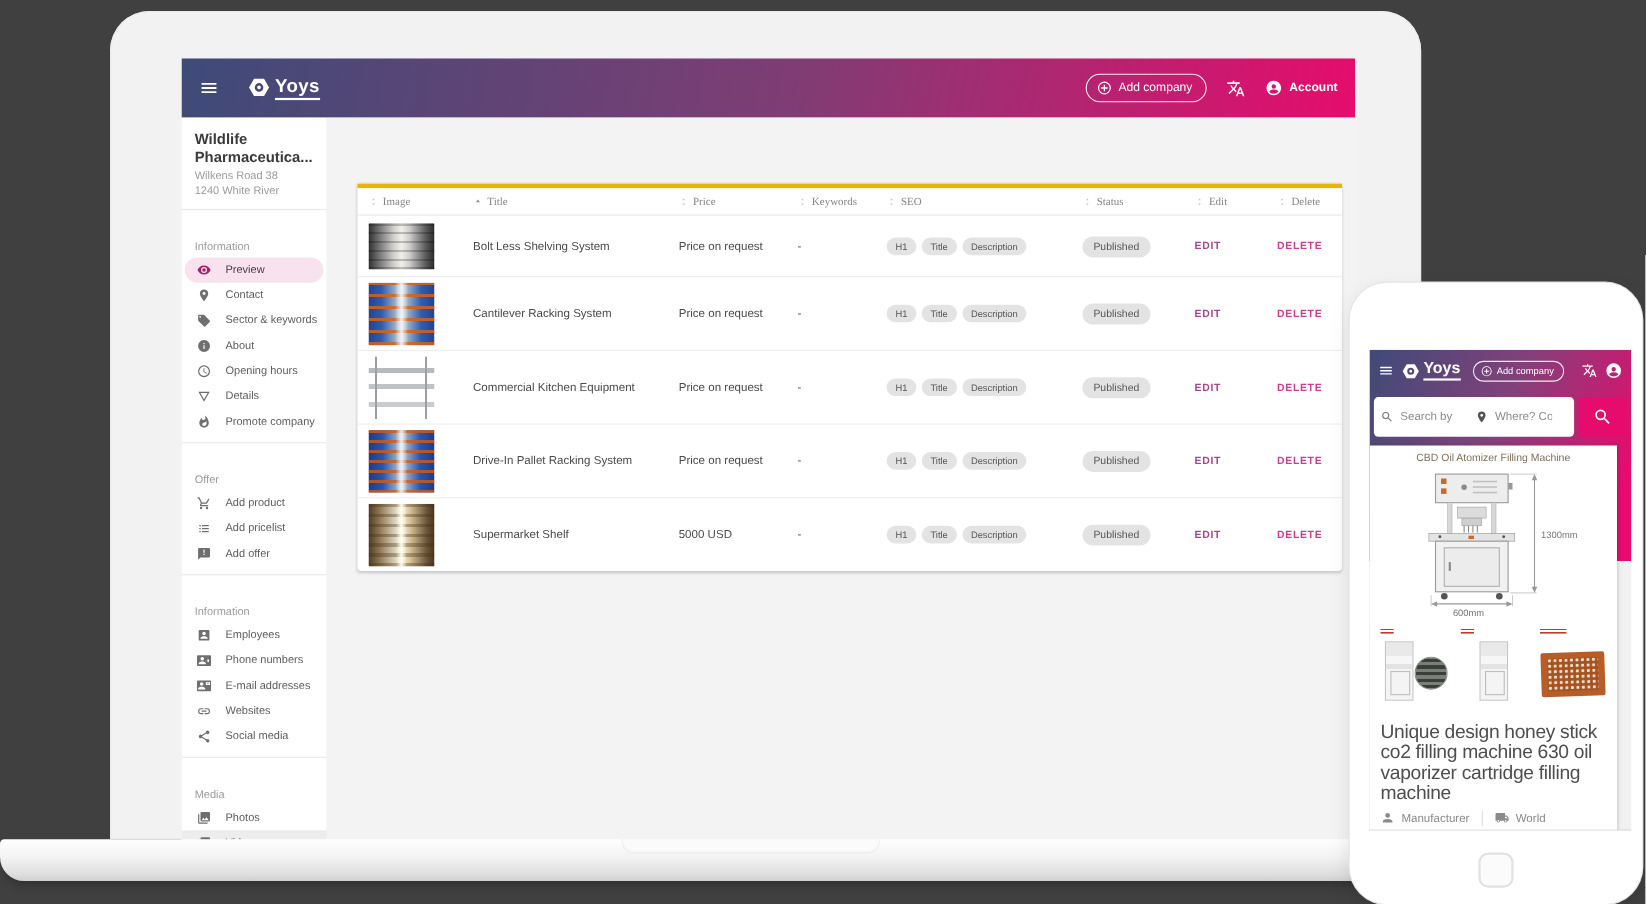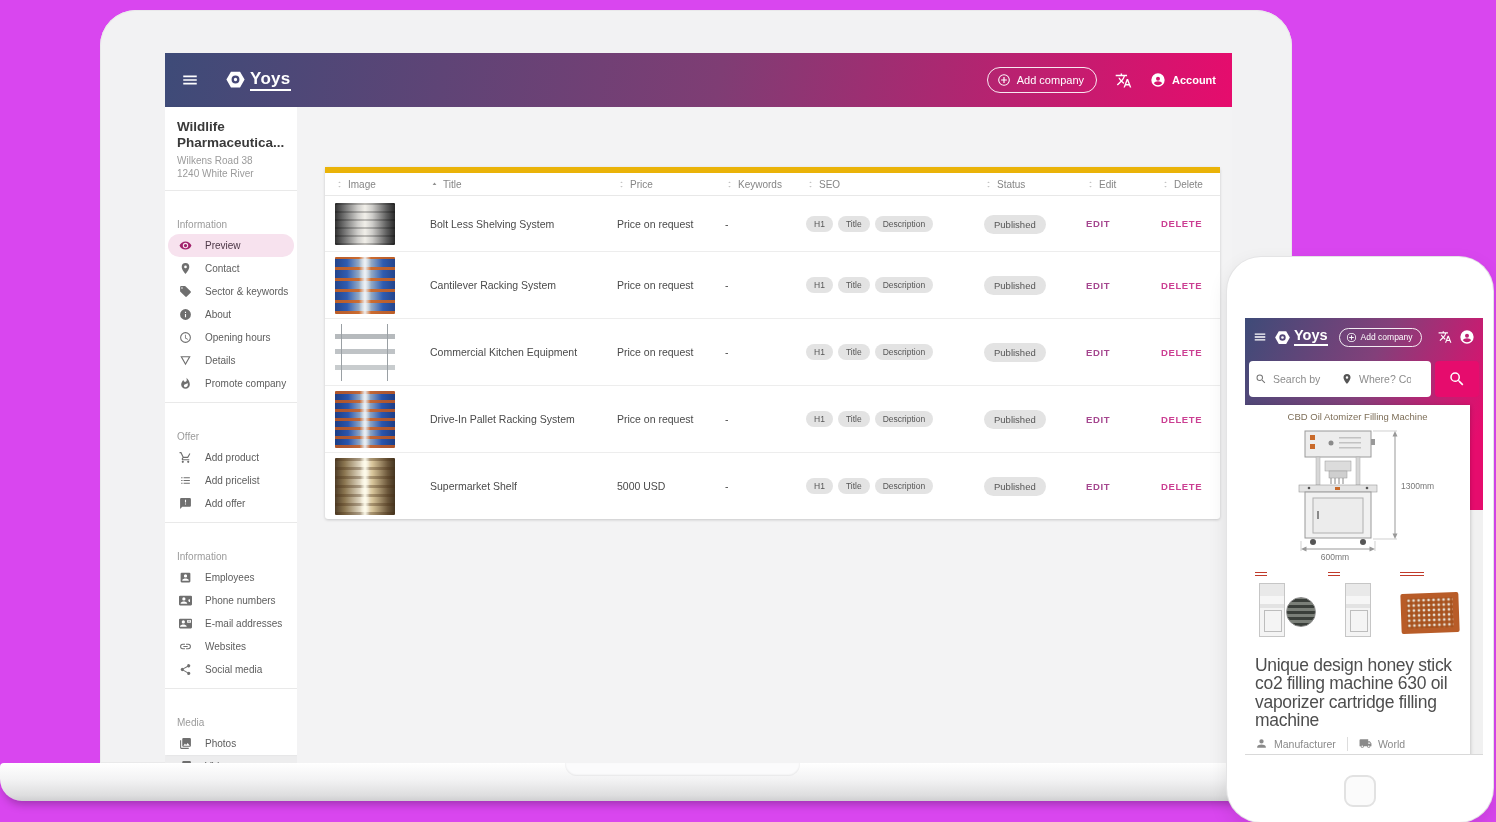--- a/index.html
+++ b/index.html
@@ -1,17 +1,17 @@
 <!DOCTYPE html>
 <html><head>
 <meta charset="utf-8">
 <style>
   html,body{margin:0;padding:0;background:#fff;}
   *{box-sizing:border-box;}
-  .stage{position:relative;width:1496px;height:822px;background:#d946ef;overflow:hidden;
+  .stage{position:relative;width:1496px;height:822px;background:#404040;overflow:hidden;
          font-family:"Liberation Sans","DejaVu Sans",sans-serif;-webkit-font-smoothing:antialiased;}
   .ic{display:inline-flex;line-height:0;}
   .ic svg{fill:currentColor;}
 
   
   .laptop-lid{position:absolute;left:100px;top:10px;width:1192px;height:753px;background:#f2f2f3;
               border-radius:36px 36px 0 0;box-shadow:inset 0 0 0 1px #e9e9ea;}
   .screen{position:absolute;left:65px;top:43px;width:1067px;height:712px;background:#f3f3f4;overflow:hidden;}
   .laptop-base{position:absolute;left:0;top:763px;width:1292px;height:38px;
                background:linear-gradient(180deg,#ffffff 0%,#f2f2f3 45%,#dededf 85%,#cfcfd1 100%);
@@ -57,21 +57,21 @@
   .card{position:absolute;left:28px;top:60px;width:895px;background:#fff;border-radius:3px;
         box-shadow:0 1px 3px rgba(0,0,0,.18);}
   .card-head{height:33px;display:flex;align-items:center;padding:0 10px 0 16px;}
   .card-title{font-size:12.5px;color:#3f3f3f;font-weight:normal;margin:0;}
   .add-product-btn{margin-left:auto;background:#e60c6d;color:#fff;border:none;border-radius:3px;
         font-size:9px;font-weight:bold;letter-spacing:.7px;padding:5px 9px;display:flex;align-items:center;
         gap:4px;cursor:pointer;box-shadow:0 1px 2px rgba(0,0,0,.25);font-family:inherit;}
   .add-product-btn .ic svg{width:10px;height:10px;}
 
   .thead,.trow{display:grid;grid-template-columns:95px 187px 108px 81px 178px 102px 75px 1fr;align-items:center;}
-  .thead{height:29px;border-top:6px solid #eab308;border-bottom:1px solid #e8e8e8;}
+  .thead{height:29px;border-top:4px solid #eab308;border-bottom:1px solid #e8e8e8;font-family:Liberation Serif, serif;}
   .th{display:flex;align-items:center;gap:4px;padding-left:10px;font-size:10px;color:#858585;cursor:pointer;}
   .sort-ic{color:#c4c4c4;}
   .sort-ic svg{width:9px;height:9px;}
   .sort-ic.asc{color:#8f8f8f;}
   .tbody .trow{border-bottom:1px solid #ededed;height:67px;}
   .tbody .trow:nth-child(1){height:56px;}
   .tbody .trow:nth-child(5){height:66px;border-bottom:none;}
   .cell{padding-left:10px;font-size:10.5px;color:#4a4a4a;}
   .thumb{margin-left:10px;width:60px;height:57px;border-radius:1px;}
   .tbody .trow:nth-child(1) .thumb{height:42px;}

